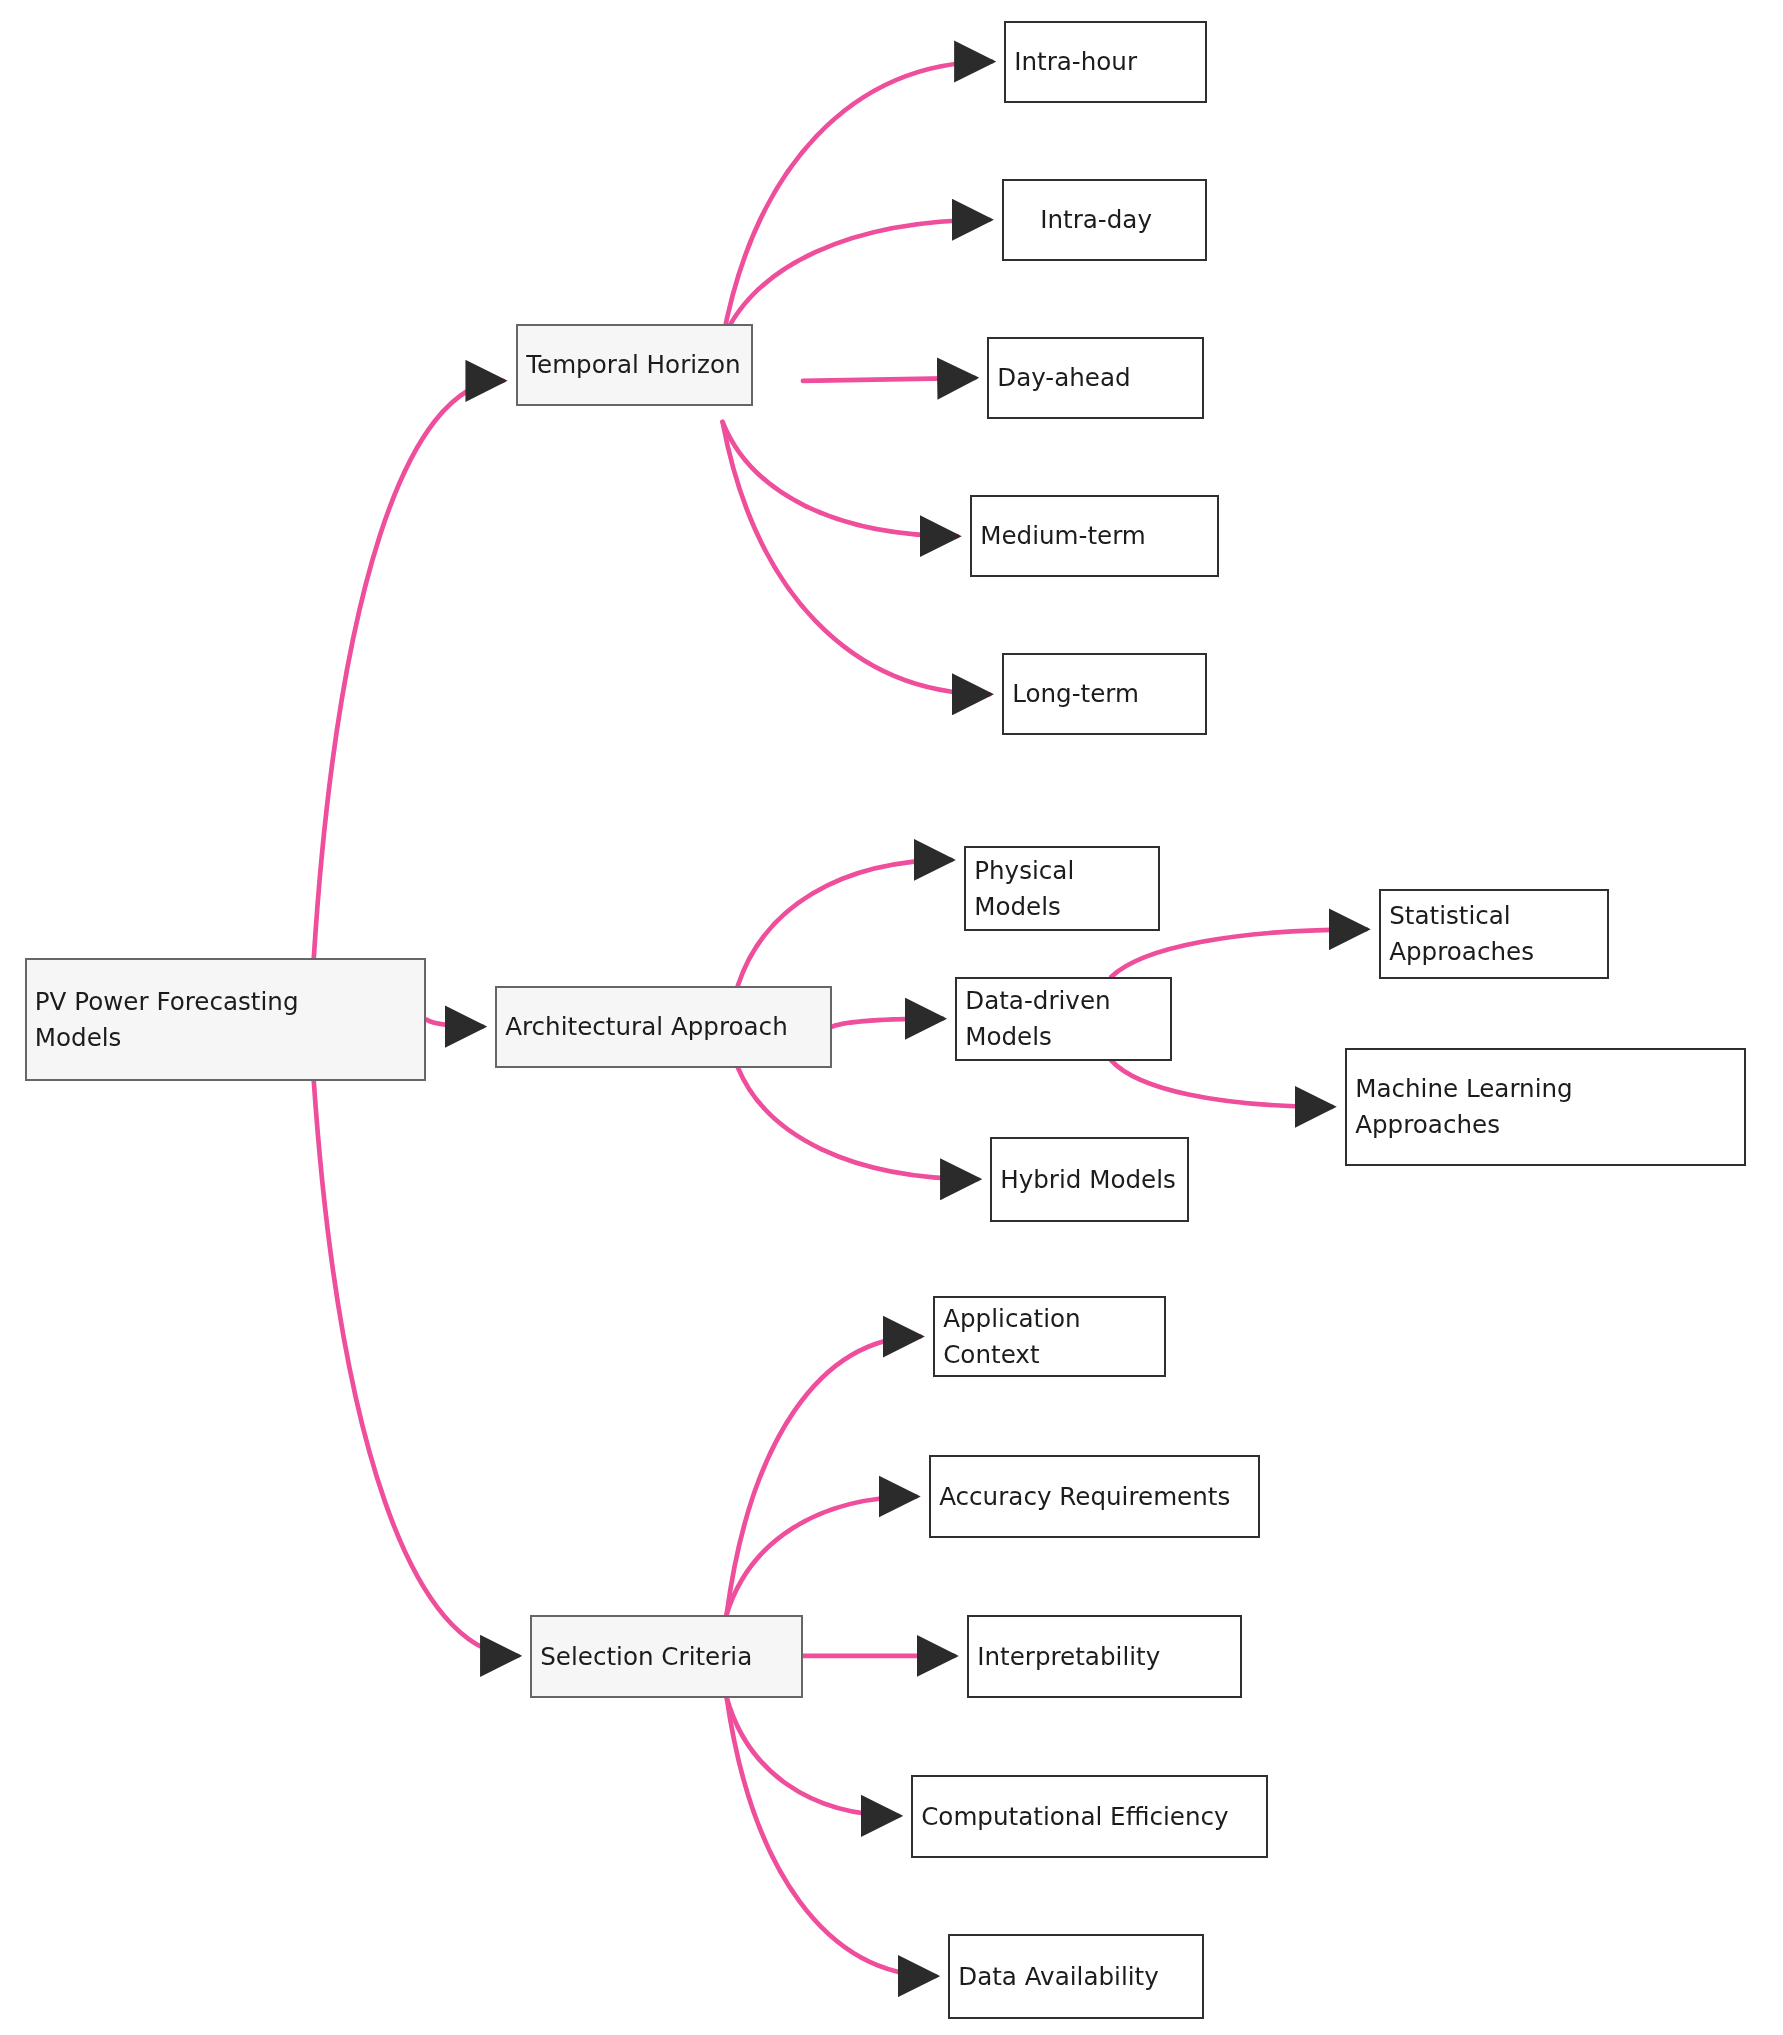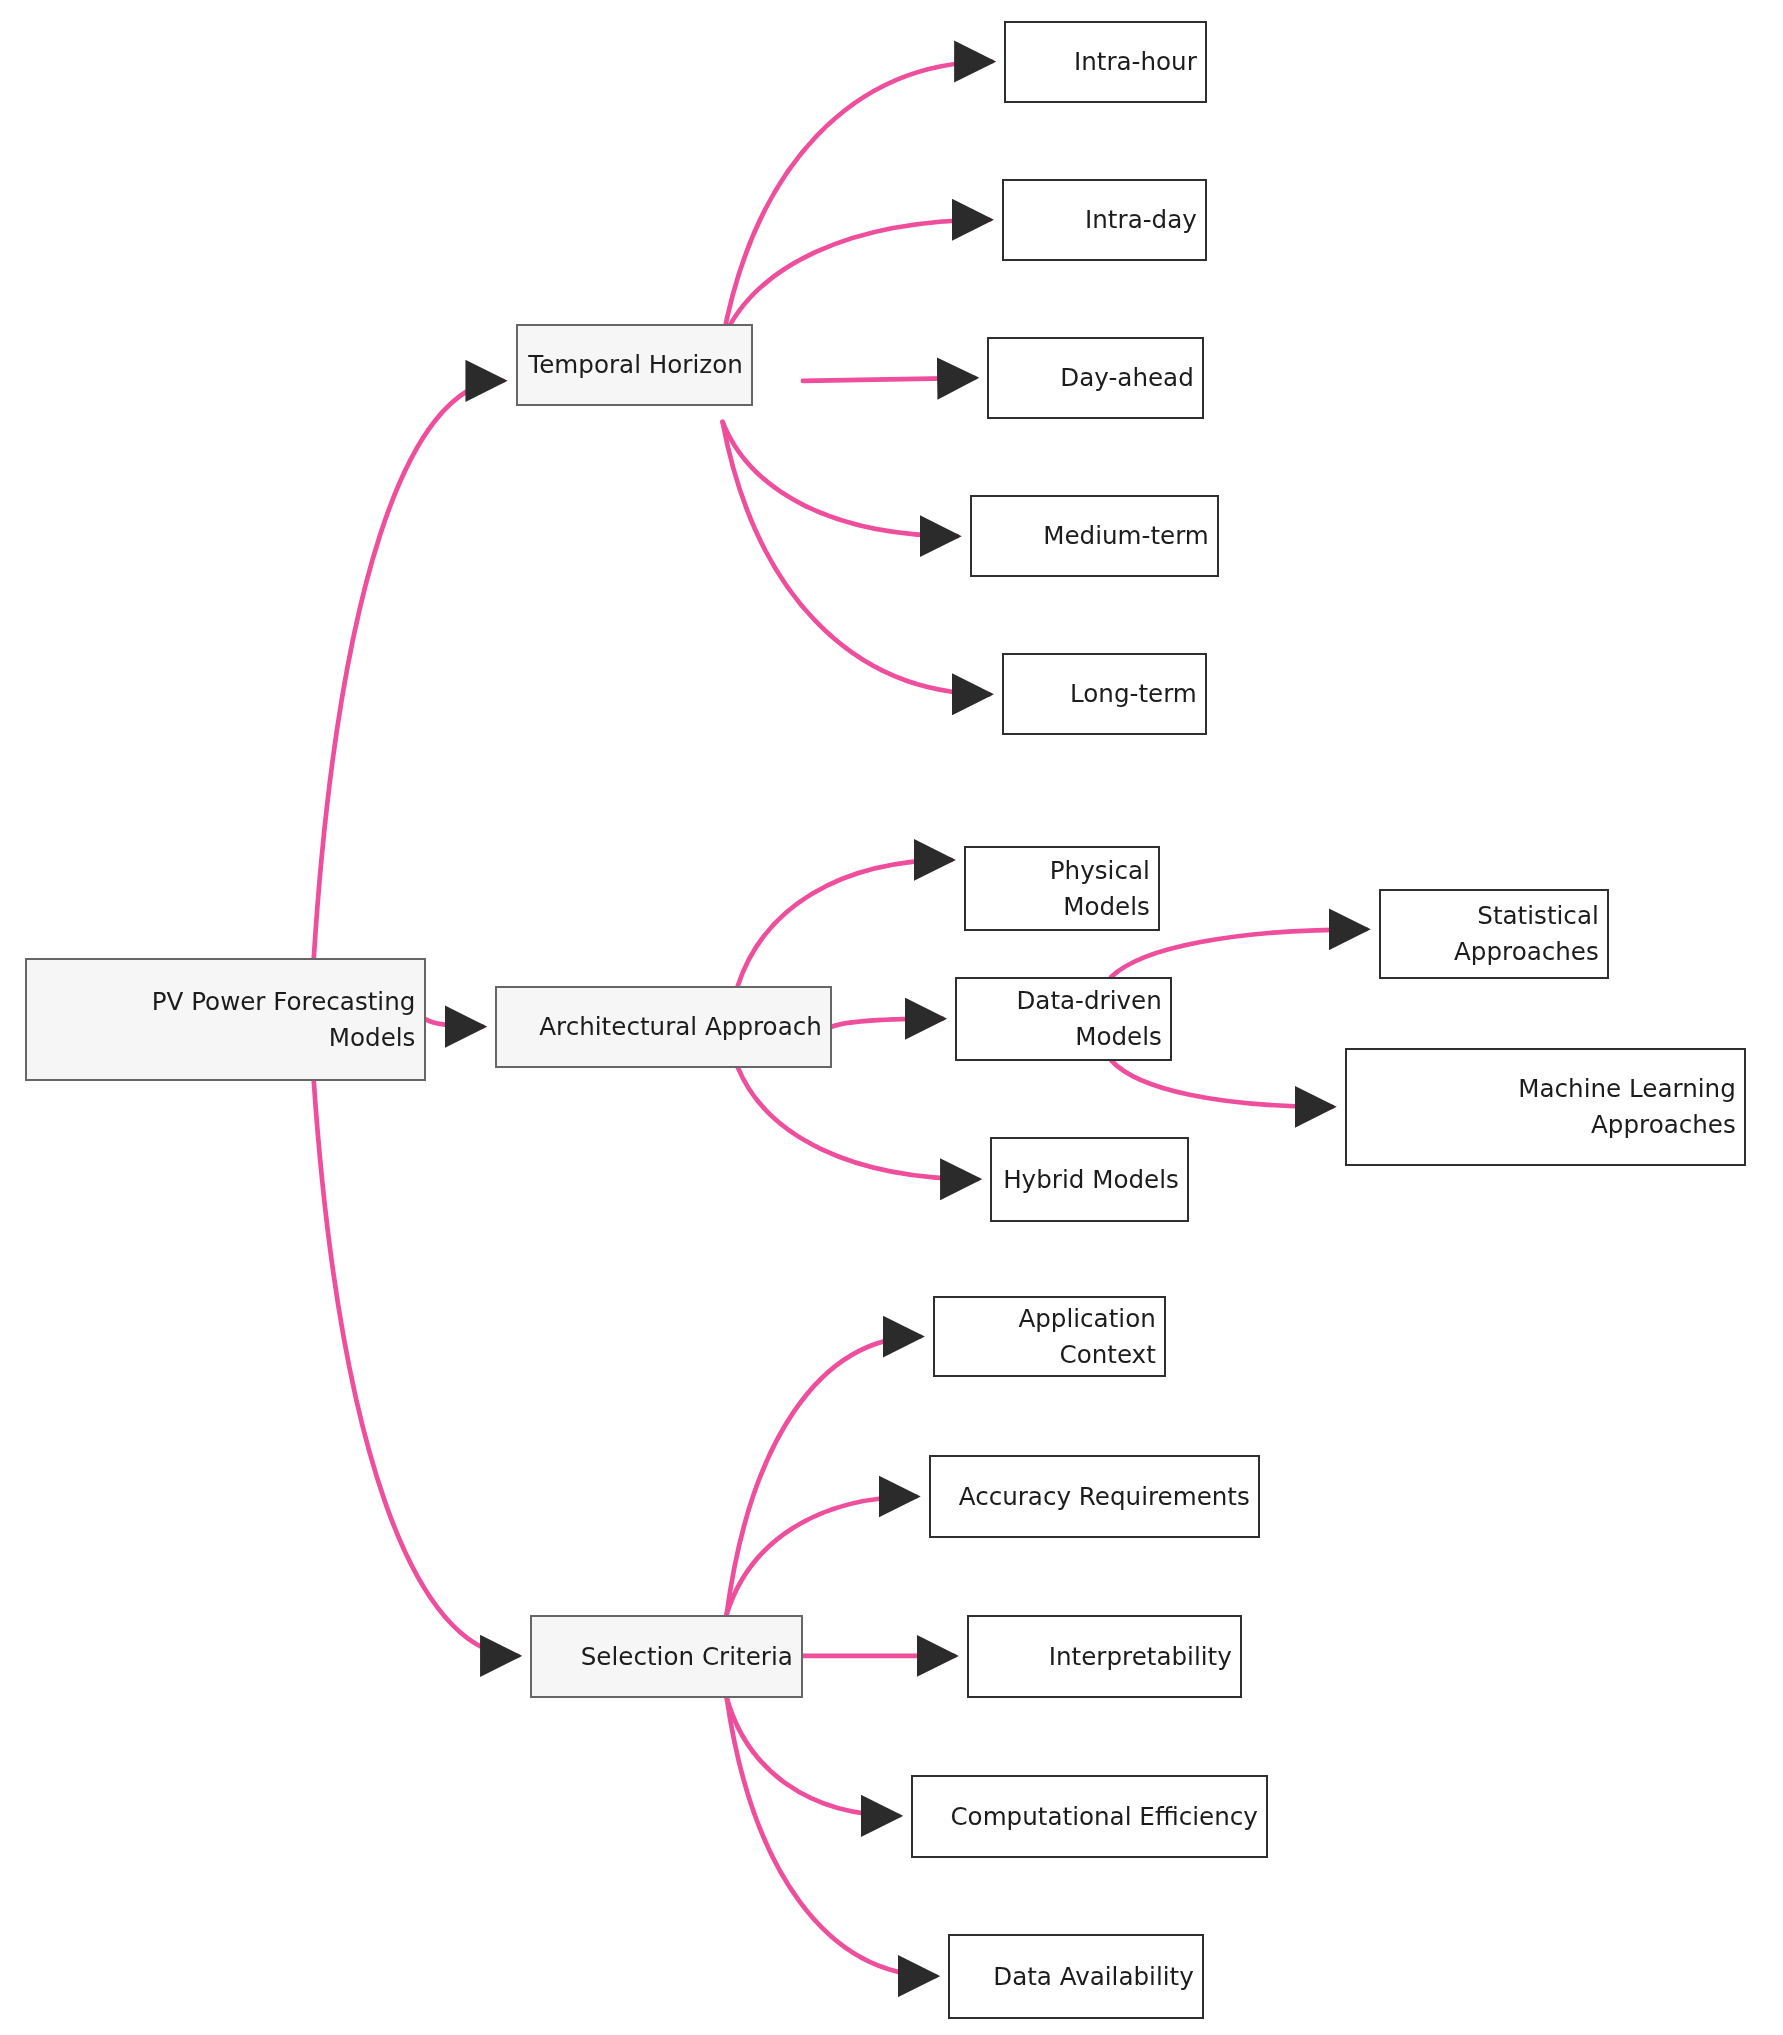--- a/index.html
+++ b/index.html
@@ -22,21 +22,21 @@
     width: 1784px;
     height: 2035px;
     pointer-events: none;
   }
   .node {
     position: absolute;
     box-sizing: border-box;
     display: flex;
     align-items: center;
     justify-content: center;
-    text-align: right;
+    text-align: left;
     line-height: 1.45;
     color: #1c1c1c;
     z-index: 5;
   }
   .node .lbl {
     display: block;
     width: 100%;
     padding: 0 8.2px;
     white-space: pre-line;
   }
@@ -87,21 +87,21 @@
 <div class="node cat" style="left: 24.6px; top: 958px; width: 401px; height: 123px;">
       <span class="lbl">PV Power Forecasting
 Models</span>
     </div>
     <div class="node cat" style="left: 516px; top: 324px; width: 237px; height: 82px;">
       <span class="lbl">Temporal Horizon</span>
     </div>
     <div class="node leaf" style="left: 1004px; top: 20.5px; width: 203px; height: 82px;">
       <span class="lbl">Intra-hour</span>
     </div>
-    <div class="node leaf" style="left: 1002px; top: 179px; width: 205px; height: 82px;">
+    <div class="node leaf" style="left: 1002px; top: 179px; width: 205px; height: 82px; padding-left: 28px;">
       <span class="lbl">Intra-day</span>
     </div>
     <div class="node leaf" style="left: 987px; top: 337px; width: 217px; height: 82px;">
       <span class="lbl">Day-ahead</span>
     </div>
     <div class="node leaf" style="left: 970px; top: 495px; width: 249px; height: 82px;">
       <span class="lbl">Medium-term</span>
     </div>
     <div class="node leaf" style="left: 1002px; top: 653px; width: 205px; height: 82px;">
       <span class="lbl">Long-term</span>

